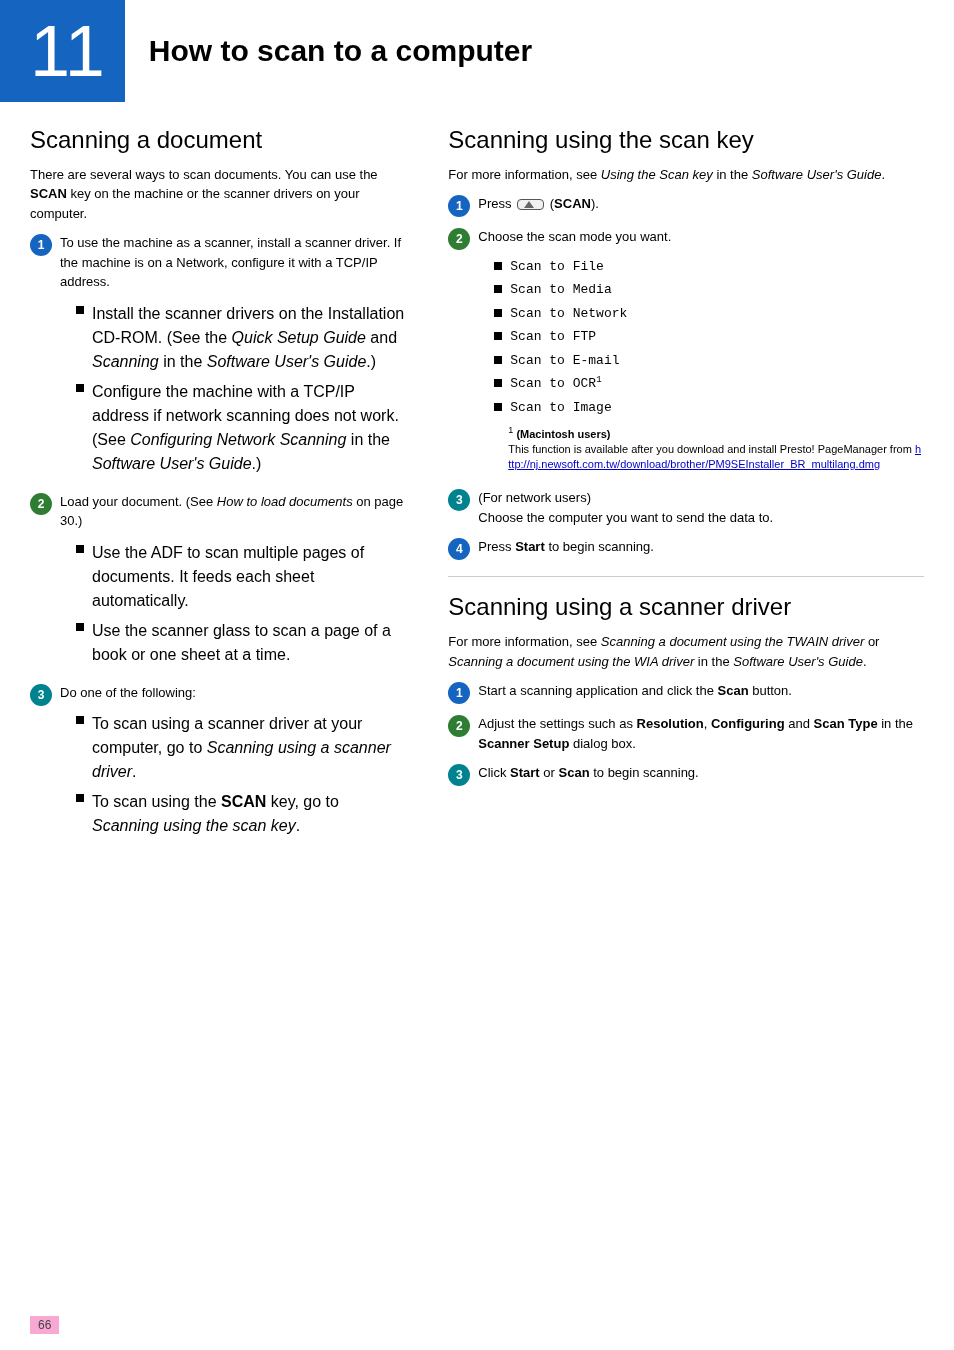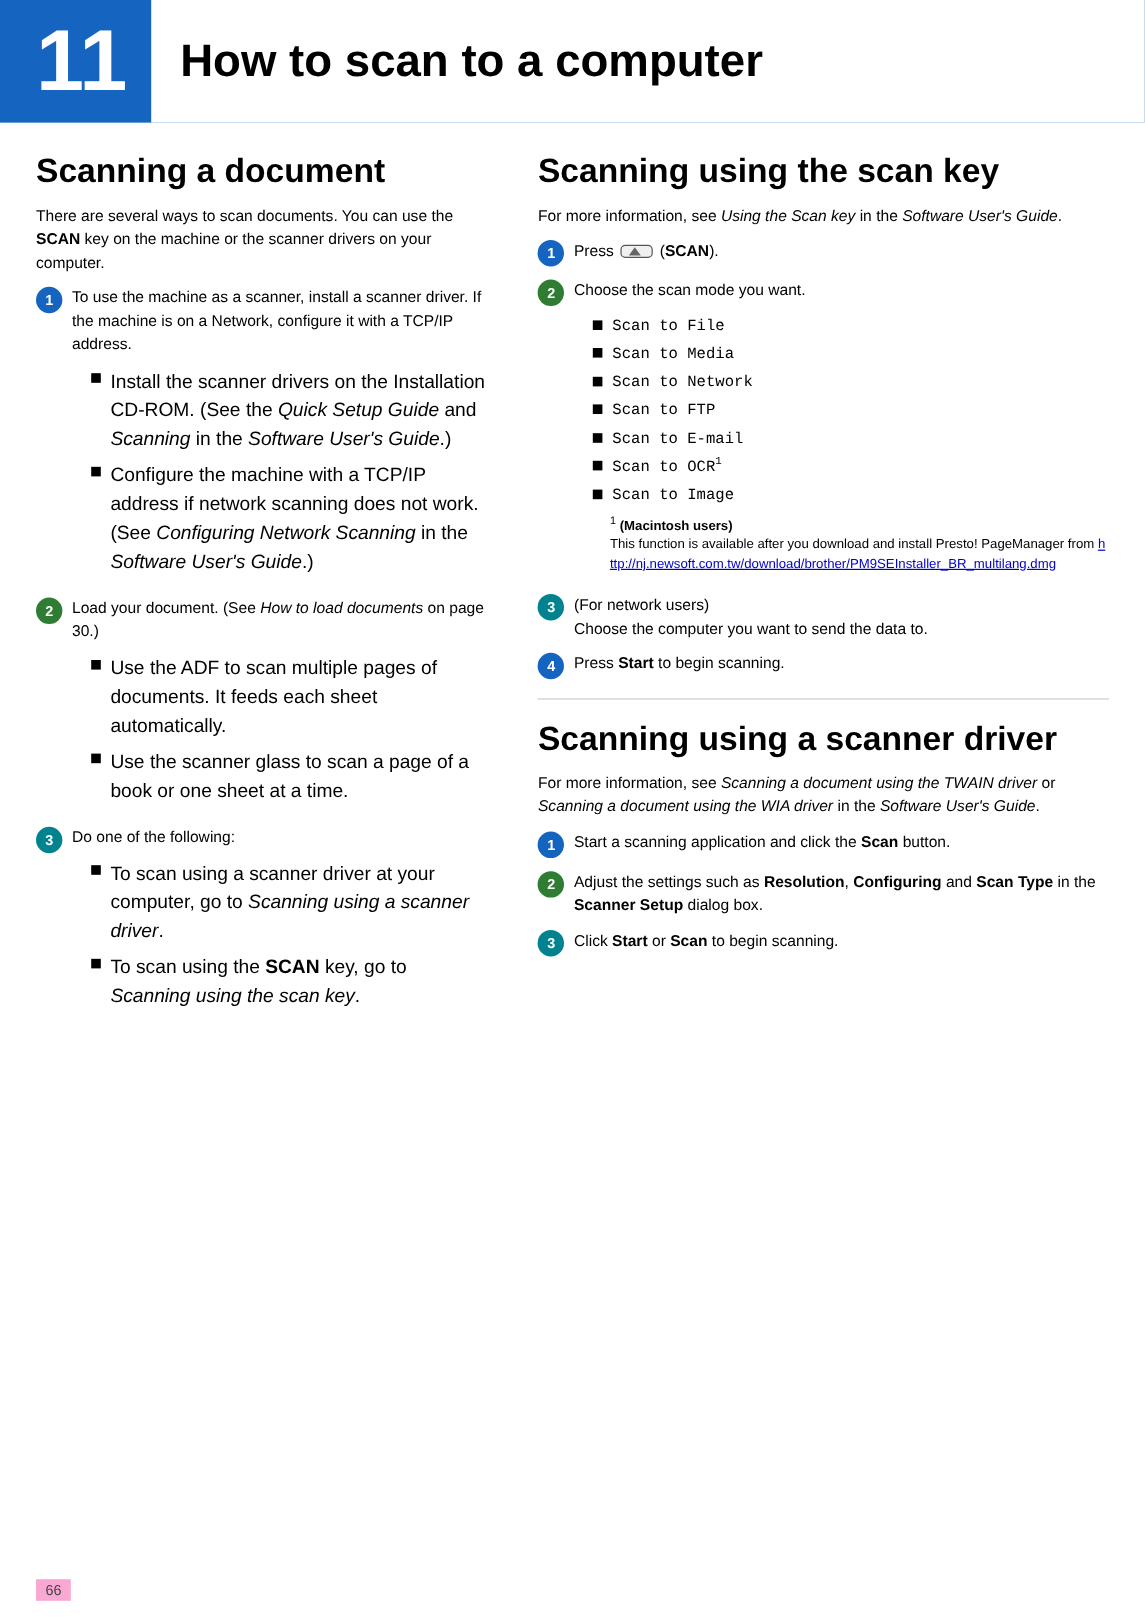--- a/index.html
+++ b/index.html
@@ -17,30 +17,30 @@
     .page-header {
       background: #1565c0;
       display: flex;
       align-items: stretch;
       margin-bottom: 24px;
     }
     .chapter-number-box {
       background: #1565c0;
       color: #fff;
       font-size: 72px;
-      font-weight: bold;
+      font-weight: normal;
       padding: 10px 20px 10px 30px;
       display: flex;
       align-items: center;
       min-width: 120px;
     }
     .chapter-title-box {
       background: #fff;
       color: #000;
-      font-size: 38px;
+      font-size: 30px;
       font-weight: bold;
       padding: 16px 24px;
       display: flex;
       align-items: center;
       flex: 1;
     }
 
     
     .content-area {
       display: flex;
@@ -52,22 +52,22 @@
       padding-right: 24px;
     }
     .right-col {
       width: 55%;
       padding-left: 16px;
       border-left: none;
     }
 
     
     .section-title {
-      font-size: 28px;
-      font-weight: bold;
+      font-size: 24px;
+      font-weight: normal;
       margin-bottom: 10px;
       line-height: 1.2;
     }
 
     
     .body-text {
       font-size: 13px;
       line-height: 1.5;
       margin-bottom: 10px;
     }

